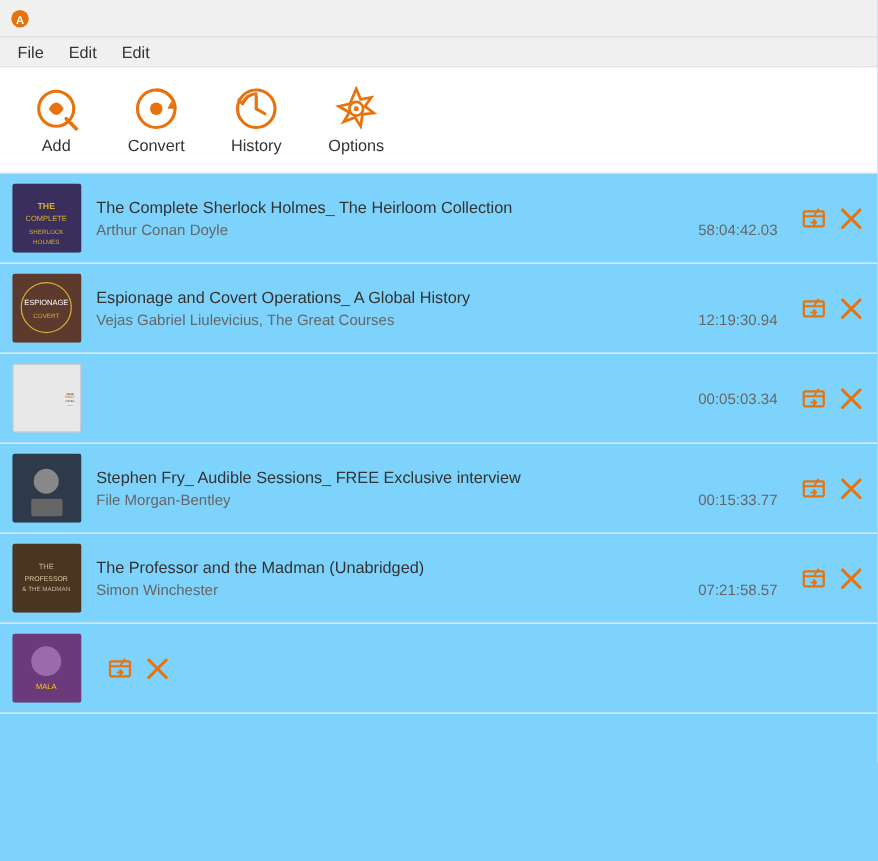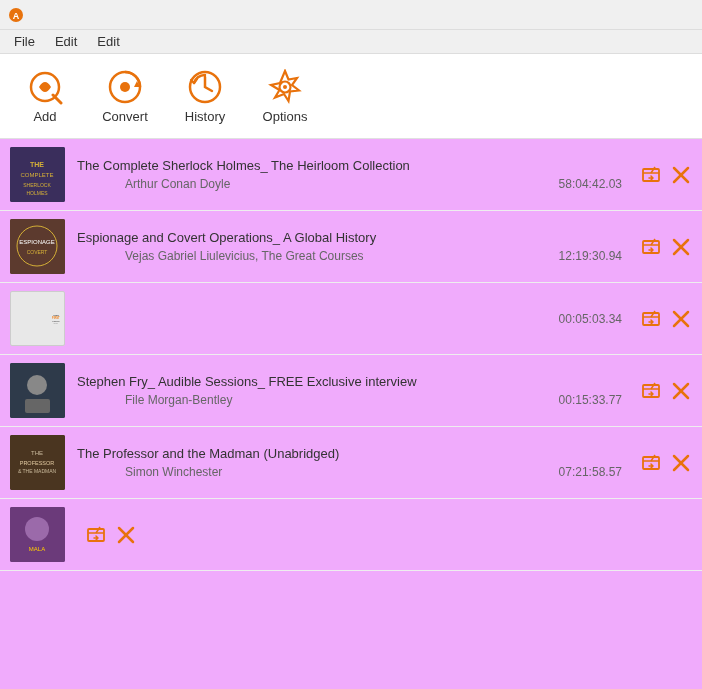--- a/index.html
+++ b/index.html
@@ -99,21 +99,21 @@
     .toolbar-label {
       font-size: 13px;
       color: #333;
     }
 
     
     svg { display: block; }
 
     
     .content {
-      background: #f0abfc;
+      background: #7dd3fc;
       height: calc(689px - 30px - 24px - 85px);
       overflow-y: auto;
     }
 
     
     .list-item {
       display: flex;
       align-items: center;
       padding: 8px 10px;
       border-bottom: 1px solid #eeeeee;
@@ -142,21 +142,20 @@
       white-space: nowrap;
       overflow: hidden;
       text-overflow: ellipsis;
       margin-bottom: 4px;
     }
     .item-meta {
       display: flex;
       justify-content: space-between;
       align-items: flex-start;
       padding-right: 10px;
-      margin-left: 48px;
     }
     .item-author {
       font-size: 12px;
       color: #666;
     }
     .item-duration {
       font-size: 12px;
       color: #666;
     }
     .item-actions {

